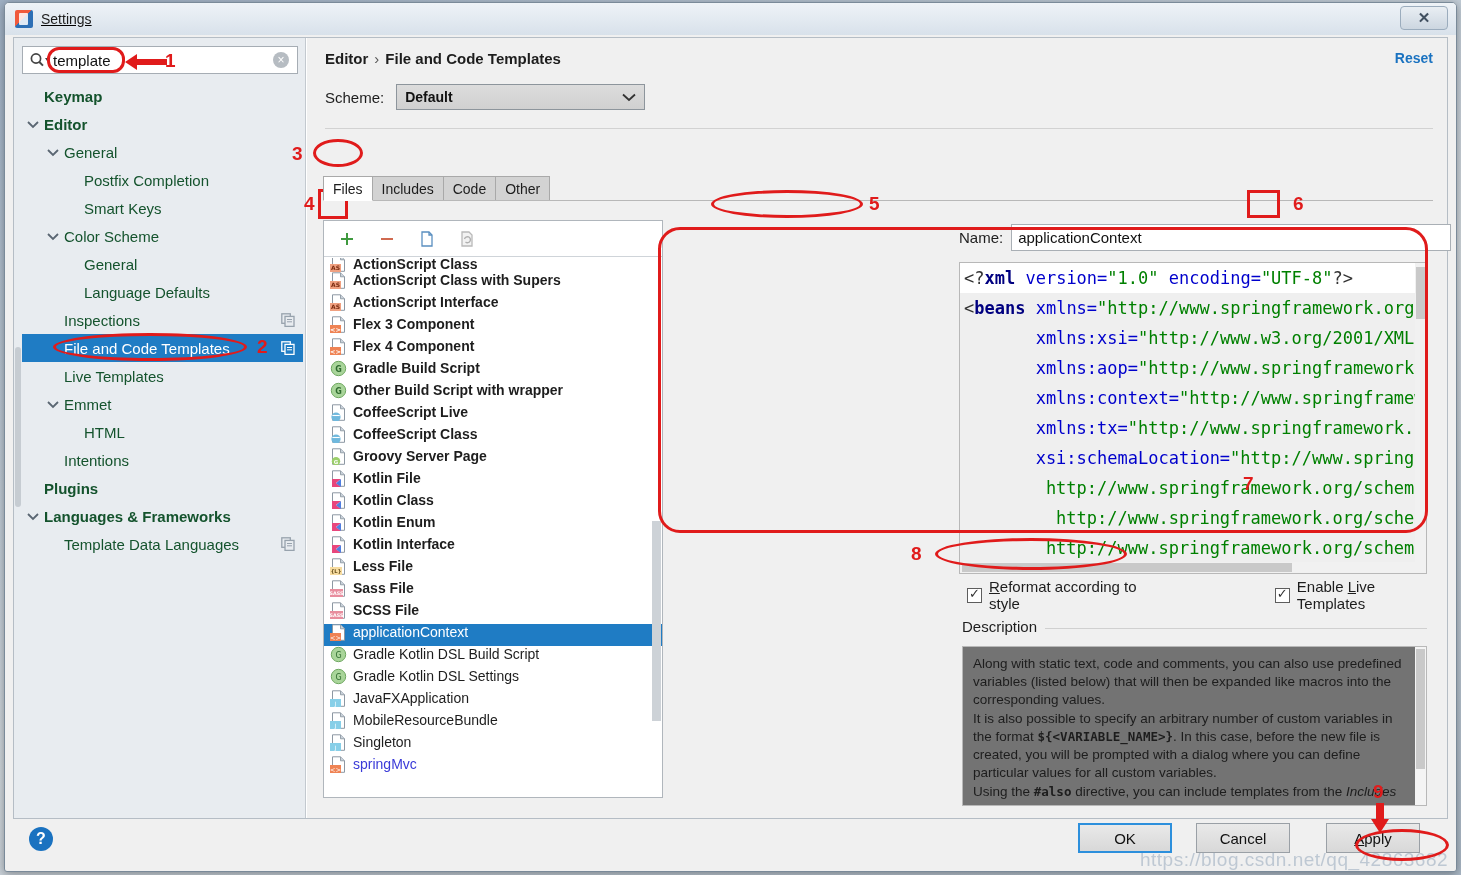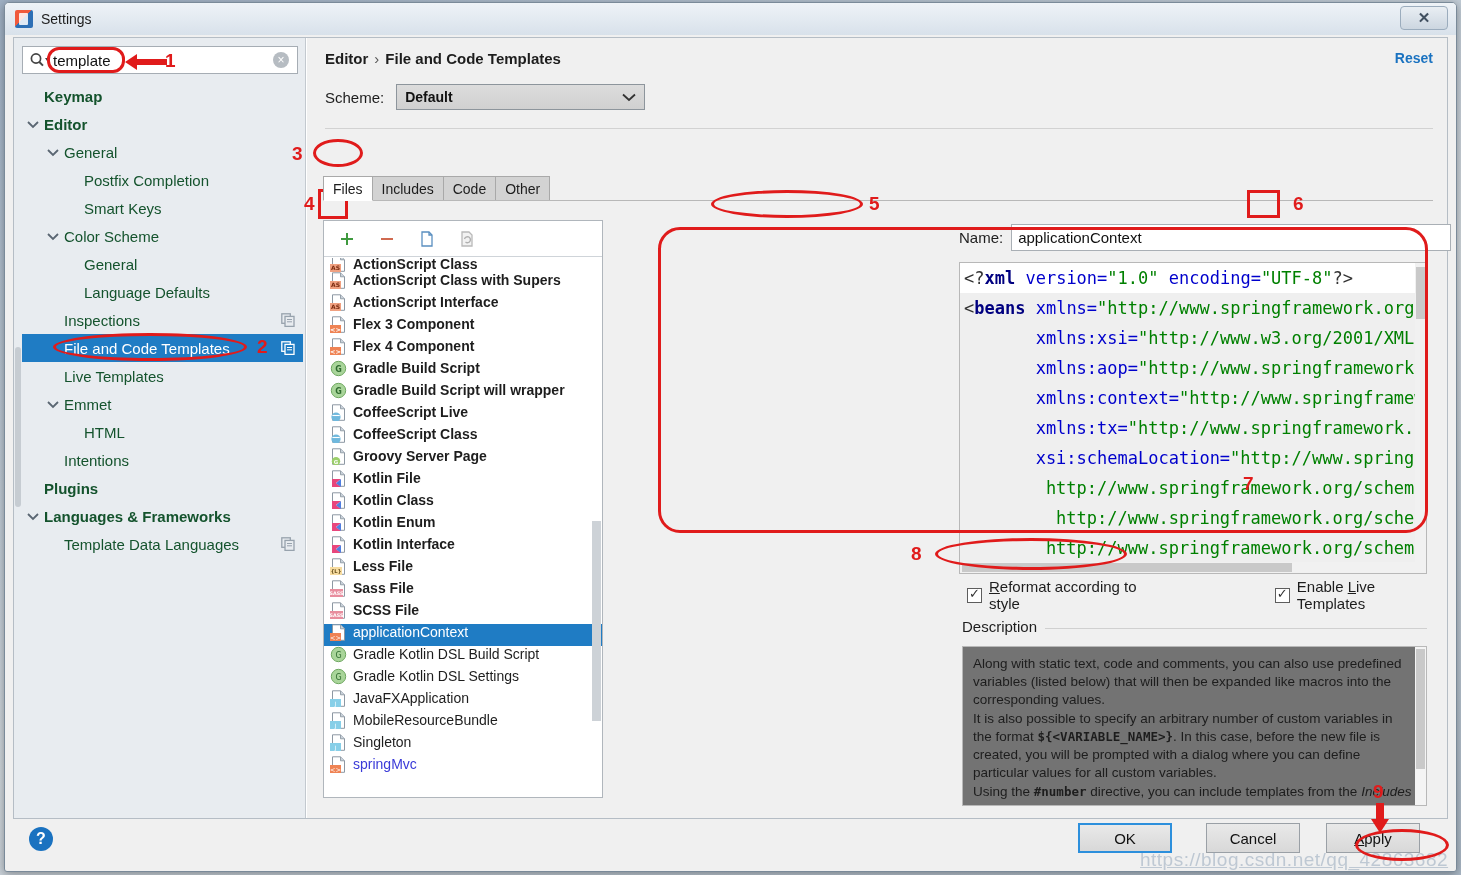--- a/index.html
+++ b/index.html
@@ -20,21 +20,21 @@
     width: 1453px; height: 870px;
     background: #f0f0f0;
     border: 1px solid #7a8a99;
     border-radius: 5px 5px 3px 3px;
     box-shadow: 0 2px 10px rgba(0,0,0,.35);
     overflow: hidden;
   }
   #titlebar {
     position: absolute; left:0; top:0; width:100%; height: 32px;
     background: linear-gradient(to bottom, rgba(238,243,248,.92), rgba(214,224,234,.92));
-    display: flex; align-items: center;
+    display: flex; align-items: center; text-decoration: underline;
   }
   .title-icon {
     width: 18px; height: 18px; margin-left: 10px; margin-right: 8px;
     background: linear-gradient(135deg,#f05a3c 0%,#f05a3c 45%,#2d6fb5 46%,#2d6fb5 100%);
     border-radius: 2px; position: relative; flex: none;
   }
   .title-icon:after {
     content:""; position:absolute; left:4px; top:3px; width:9px; height:12px;
     background:#fff; opacity:.85; border-radius:1px;
   }
@@ -144,21 +144,21 @@
     margin-right: -1px;
     text-align: right;
   }
   .tab.active { background:#fff; border-bottom: 1px solid #fff; position:relative; z-index:2;}
   #tab-underline {
     position:absolute; left: 16px; top: 162px; right: 14px; border-top: 1px solid #b8b8b8;
   }
 
   
   #list-panel {
-    position:absolute; left: 16px; top: 182px; width: 280px; bottom: 20px;
+    position:absolute; left: 16px; top: 182px; width: 340px; bottom: 20px;
     background:#fff; border: 1px solid #b0b6bc;
   }
   #list-toolbar {
     position:absolute; left:0; top:0; width:100%; height: 36px;
     border-bottom: 1px solid #cfd4d9; display:flex; align-items:center;
     padding-left: 12px; gap: 18px; background:#fff;
   }
   .tb-btn { width: 22px; height:22px; display:flex; align-items:center; justify-content:center; }
   #list-items {
     position:absolute; left:0; top: 37px; right:0; bottom:0; overflow:hidden;
@@ -254,40 +254,40 @@
     font-size:16px; display:flex; align-items:center; justify-content:center;
   }
   .dlg-btn {
     position:absolute; top: 4px; height: 30px; width: 94px;
     background: linear-gradient(to bottom,#e9e9e9,#d8d8d8);
     border:1px solid #9aa0a6;
     display:flex; align-items:center; justify-content:center;
     font-size:15px; color:#111;
   }
   #btn-ok { right: 276px; border: 2px solid #2c8fdc; }
-  #btn-cancel { right: 148px; }
+  #btn-cancel { right: 158px; }
   #btn-apply { right: 28px; }
 
   
   .ann {
     position:absolute; pointer-events:none;
   }
   .ann-ellipse {
     border: 3px solid #e01b1b; border-radius: 50%/50%;
   }
   .ann-rect { border: 3px solid #e01b1b; }
   .ann-num {
     color:#e01b1b; font-weight:bold; font-size: 19px;
     font-family:"Liberation Sans",sans-serif;
   }
   .ann-arrow svg { display:block; }
   #watermark {
     position:absolute; left: 1135px; top: 846px; font-size: 19px;
     color: rgba(170,185,200,.72); font-family:"Liberation Sans",sans-serif;
-    letter-spacing: .5px; white-space:nowrap;text-decoration:underline;
+    letter-spacing: .5px; white-space:nowrap;
   }
 </style>
 </head>
 <body>
 
 <div id="window">
 
   <div id="titlebar">
     <div class="title-icon"></div>
     <div id="title-text">Settings</div>
@@ -529,21 +529,21 @@
                   <circle cx="8.5" cy="8.5" r="7.2" fill="#a9d59a" stroke="#6fa860" stroke-width="1"></circle>
                   <text x="8.5" y="11.6" font-size="8" text-anchor="middle" fill="#2f6b2f" font-family="DejaVu Sans">G</text>
                 </svg></span>
               <span>Gradle Build Script</span>
             </div>
             <div class="li bold">
               <span class="li-icon"><svg width="17" height="17" viewBox="0 0 17 17">
                   <circle cx="8.5" cy="8.5" r="7.2" fill="#a9d59a" stroke="#6fa860" stroke-width="1"></circle>
                   <text x="8.5" y="11.6" font-size="8" text-anchor="middle" fill="#2f6b2f" font-family="DejaVu Sans">G</text>
                 </svg></span>
-              <span>Gradle Build Script will wrapper</span>
+              <span>Other Build Script with wrapper</span>
             </div>
             <div class="li bold">
               <span class="li-icon"><svg width="17" height="17" viewBox="0 0 17 17">
                   <path d="M2.5 0.8 h8 l4 4 v11.5 h-12 z" fill="#ffffff" stroke="#8d98a3" stroke-width="1"></path>
                   <path d="M10.5 0.8 v4 h4" fill="#c9d2da" stroke="#8d98a3" stroke-width="0.9"></path>
                   <circle cx="6" cy="13" r="4.6" fill="#6fb8dd"></circle>
                   <path d="M2.4 11.5 h7.3" stroke="#ffffff" stroke-width="1.1"></path>
                 </svg></span>
               <span>CoffeeScript Live</span>
             </div>
@@ -730,21 +730,21 @@
       </div>
 
       <div id="desc-rule"></div>
       <div id="desc-title">Description</div>
       <div id="desc-box">
         <div>Along with static text, code and comments, you can also use predefined variables (listed below) that will then be expanded like macros into the corresponding values.</div>
         <div>
           <span>It is also possible to specify an arbitrary number of custom variables in the format </span><b class="mono">${&lt;VARIABLE_NAME&gt;}</b><span>. In this case, before the new file is created, you will be prompted with a dialog where you can define particular values for all custom variables.</span>
         </div>
         <div>
-          <span>Using the </span><b class="mono">#number</b><span> directive, you can include templates from the </span><i>Includes</i><span> tab, by specifying the full name of the desired template as a parameter in quotation marks. For example:</span>
+          <span>Using the </span><b class="mono">#also</b><span> directive, you can include templates from the </span><i>Includes</i><span> tab, by specifying the full name of the desired template as a parameter in quotation marks. For example:</span>
         </div>
 
         <div id="desc-vscroll">
           <div class="thumb"></div>
         </div>
       </div>
 
     </div>
   </div>
 

